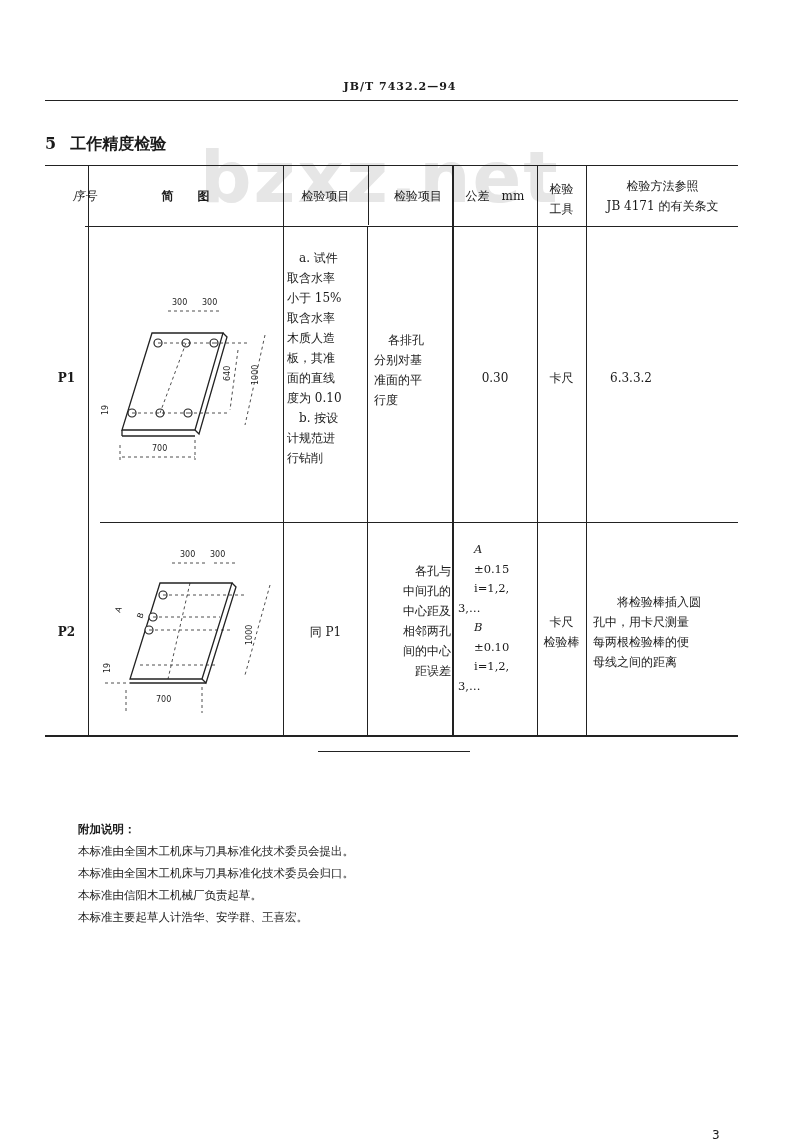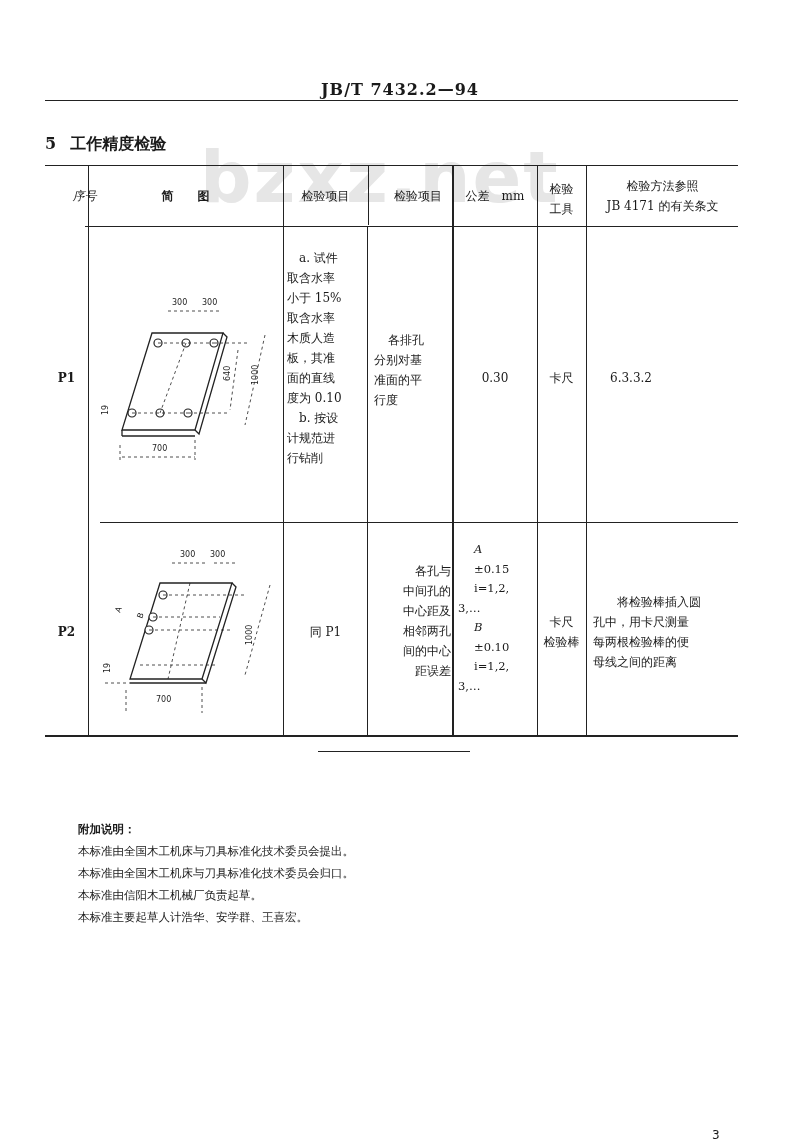--- a/index.html
+++ b/index.html
@@ -1,19 +1,19 @@
 <!DOCTYPE html>
 <html><head>
 <meta charset="utf-8">
 <style>
   html, body { margin:0; padding:0; background:#ffffff; }
   body { width:800px; height:1147px; position:relative; overflow:hidden;
          font-family:"DejaVu Serif", serif; color:#1a1a1a; }
   .abs { position:absolute; }
-  .hdr { left:0; width:800px; top:80px; text-align:center; font-size:16px; font-weight:bold; letter-spacing:1px; }
+  .hdr { left:0; width:800px; top:80px; text-align:center; font-size:11px; font-weight:bold; letter-spacing:1px; }
   .hdr-rule { left:45px; width:693px; top:100px; height:0; border-top:1px solid #222; }
   .sec { left:45px; top:134px; font-size:16px; font-weight:bold; }
   .sec span { margin-right:14px; }
   .watermark { left:200px; top:135px; font-family:"DejaVu Sans", sans-serif; font-weight:bold;
                font-size:72px; color:#e6e6e6; letter-spacing:2px; z-index:0; }
   
   .hl { position:absolute; height:0; border-top:1px solid #222; }
   .hl.thick { border-top:2px solid #222; }
   .vl { position:absolute; width:0; border-left:1px solid #222; }
   .cell { position:absolute; font-size:12px; line-height:20px; z-index:1; }

